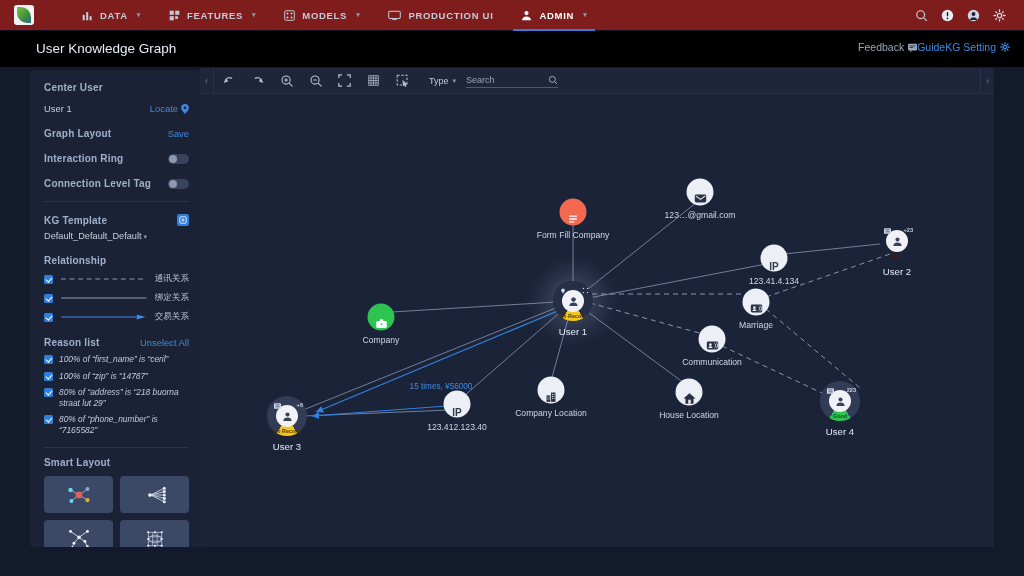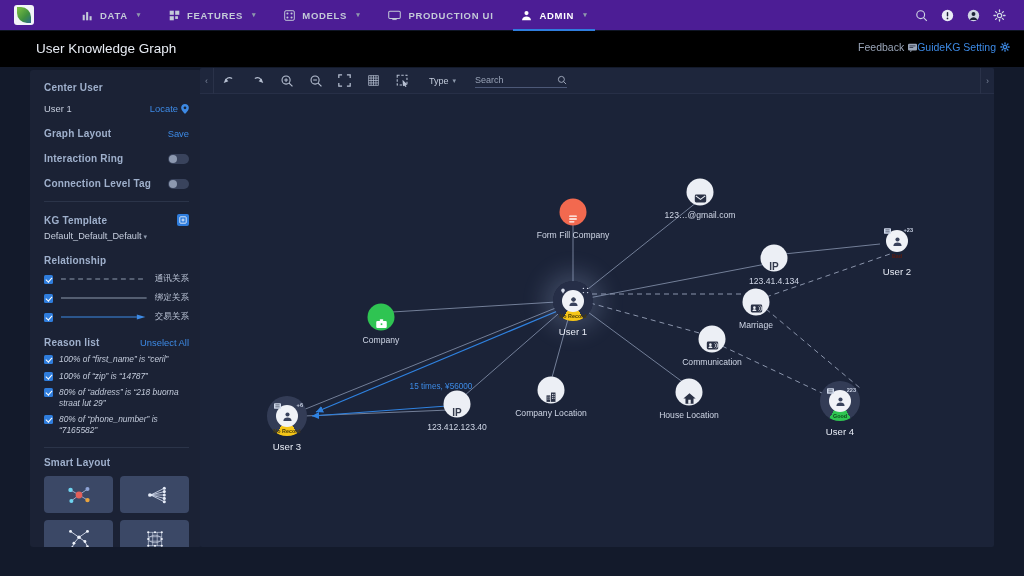--- a/index.html
+++ b/index.html
@@ -7,21 +7,21 @@
     width: 1024px; height: 576px;
     background: #131a2b;
     font-family: "Liberation Sans", sans-serif;
     overflow: hidden;
   }
   body { position: relative; }
 
   
   #topnav {
     position: absolute; left: 0; top: 0; width: 1024px; height: 31px;
-    background: #4c1d95;
+    background: #7f1d1d;
     display: flex; align-items: center;
     border-bottom: 1px solid #0f1524;
   }
   #logo {
     width: 20px; height: 20px; margin-left: 14px; margin-right: 34px;
     background: #f2f4f8; border-radius: 3px;
     position: relative; overflow: hidden; flex: 0 0 auto;
   }
   #logo:after {
     content: ""; position: absolute; left: 3px; top: 2px;
@@ -136,21 +136,21 @@
   .tb-btn {
     width: 29px; height: 26px; display: flex; align-items: center; justify-content: center;
     color: #b7c0d2; cursor: pointer;
   }
   .tb-type {
     display: flex; align-items: center; font-size: 9px; color: #c3cbdb;
     margin-left: 12px; cursor: pointer;
   }
   .tb-type .c { font-size: 7px; margin-left: 4px; color: #8e99ad; }
   .tb-search {
-    margin-left: 19px; width: 92px; height: 14px;
+    margin-left: 10px; width: 92px; height: 14px;
     border-bottom: 1px solid #4c5877; position: relative;
     display: flex; align-items: center; cursor: text;
   }
   .tb-search span { font-size: 9px; color: #98a2b6; }
   .tb-search .sico { position: absolute; right: 0; top: 1px; color: #aab3c6; }
   .tb-right-collapse {
     position: absolute; right: 0; top: 0; width: 14px; height: 26px;
     display: flex; align-items: center; justify-content: center;
     color: #7c869c; font-size: 9px; cursor: pointer;
     border-left: 1px solid #2a3249;

